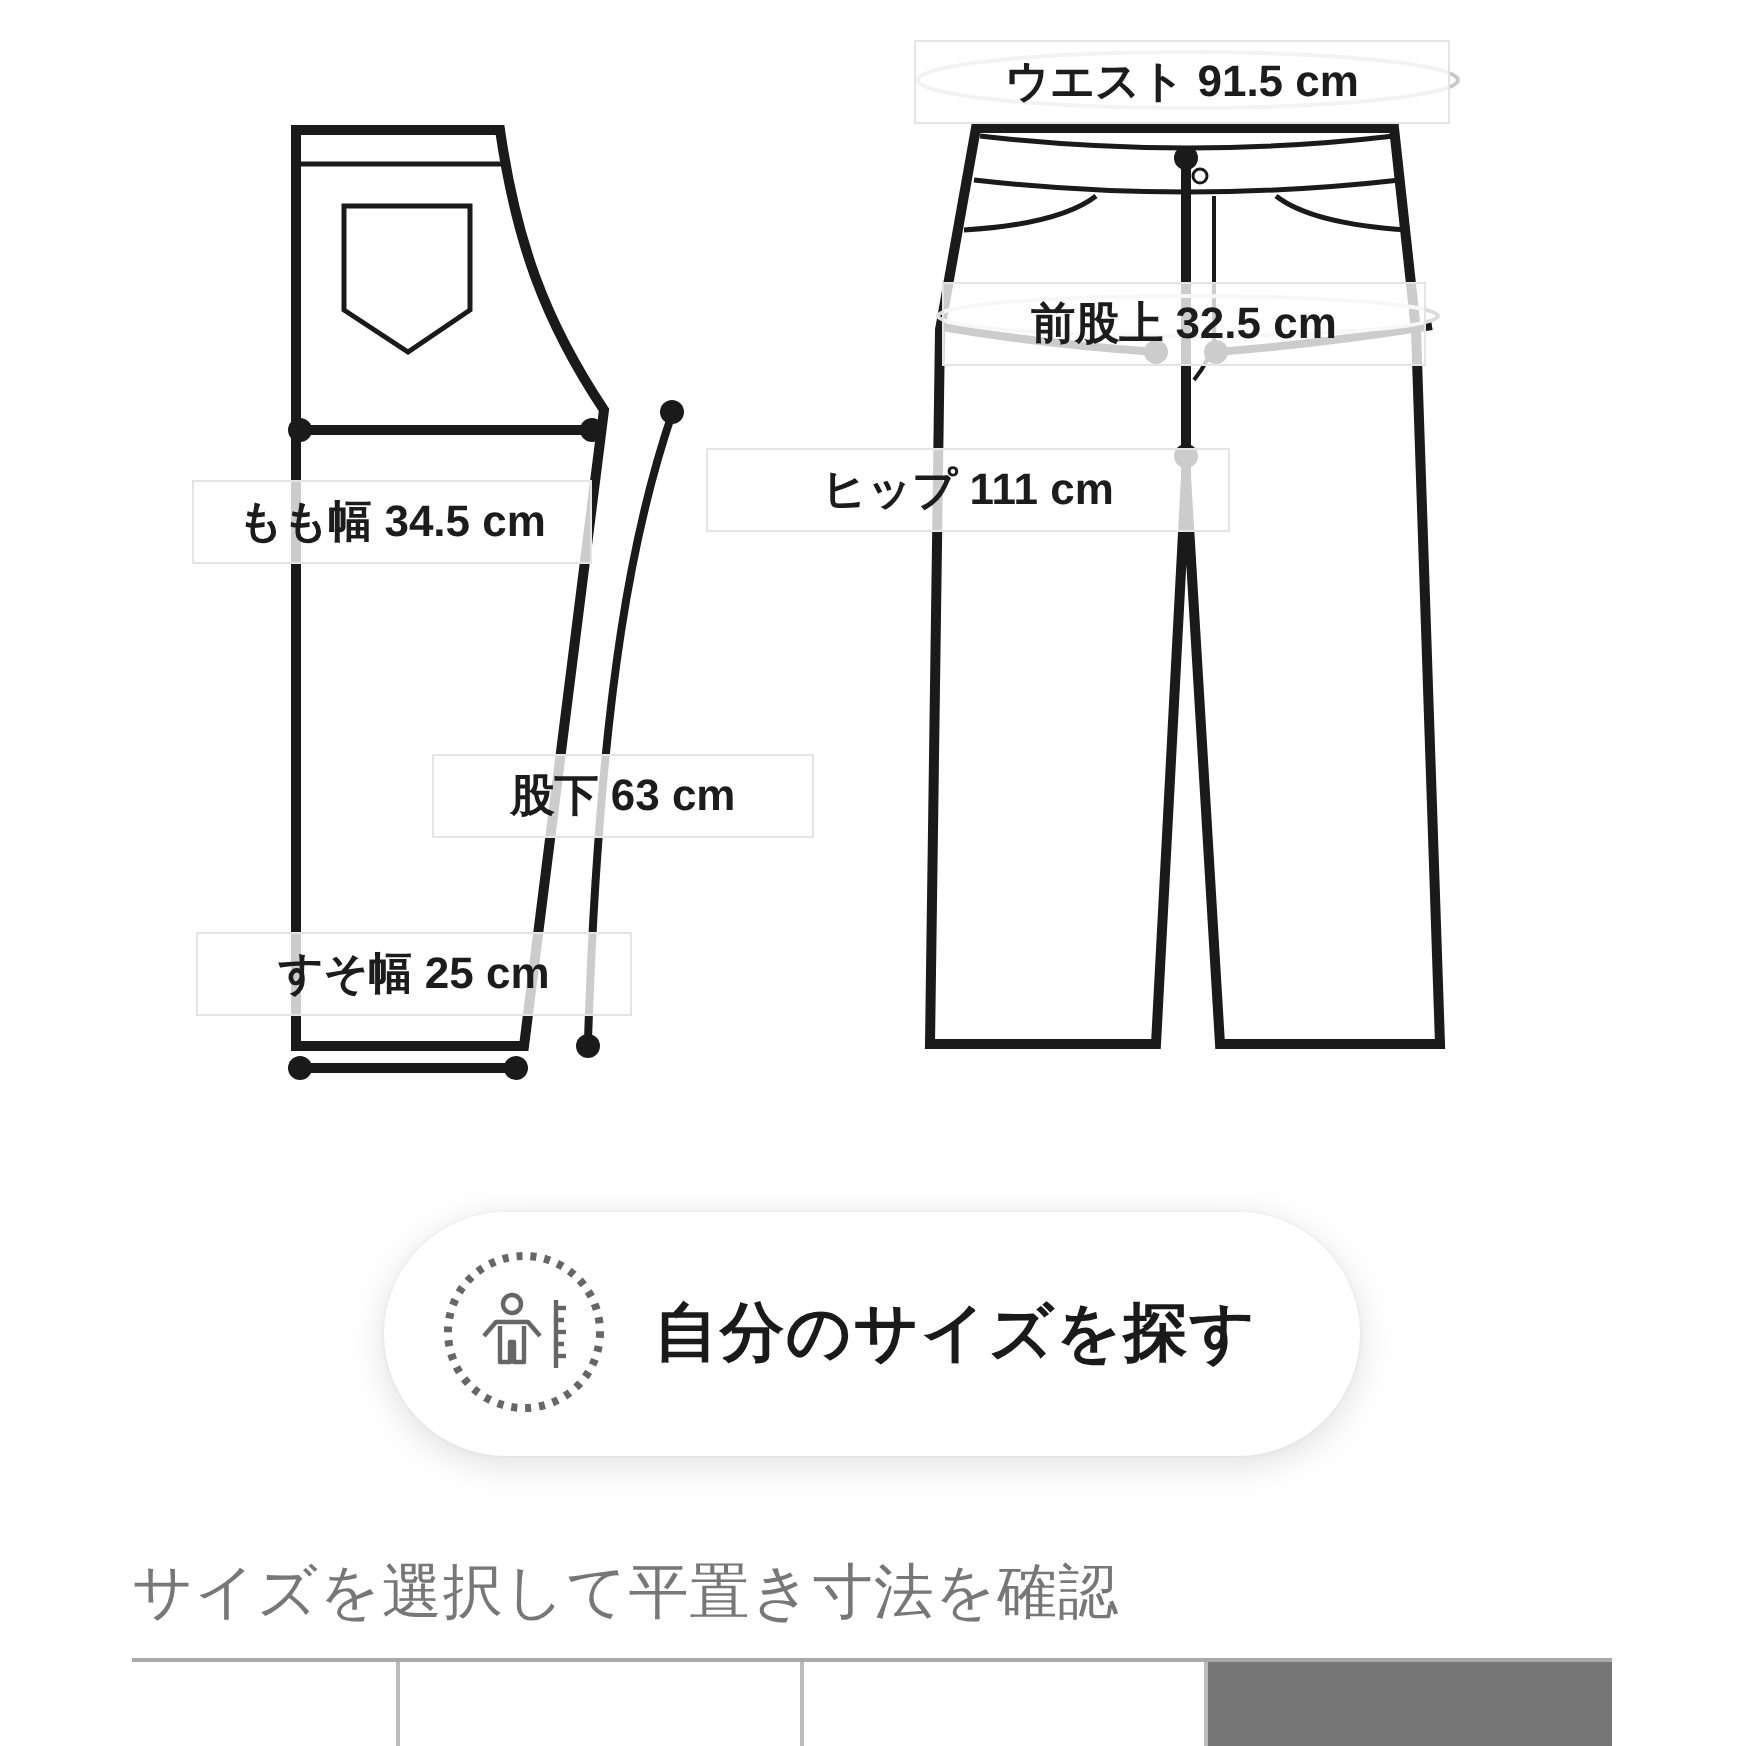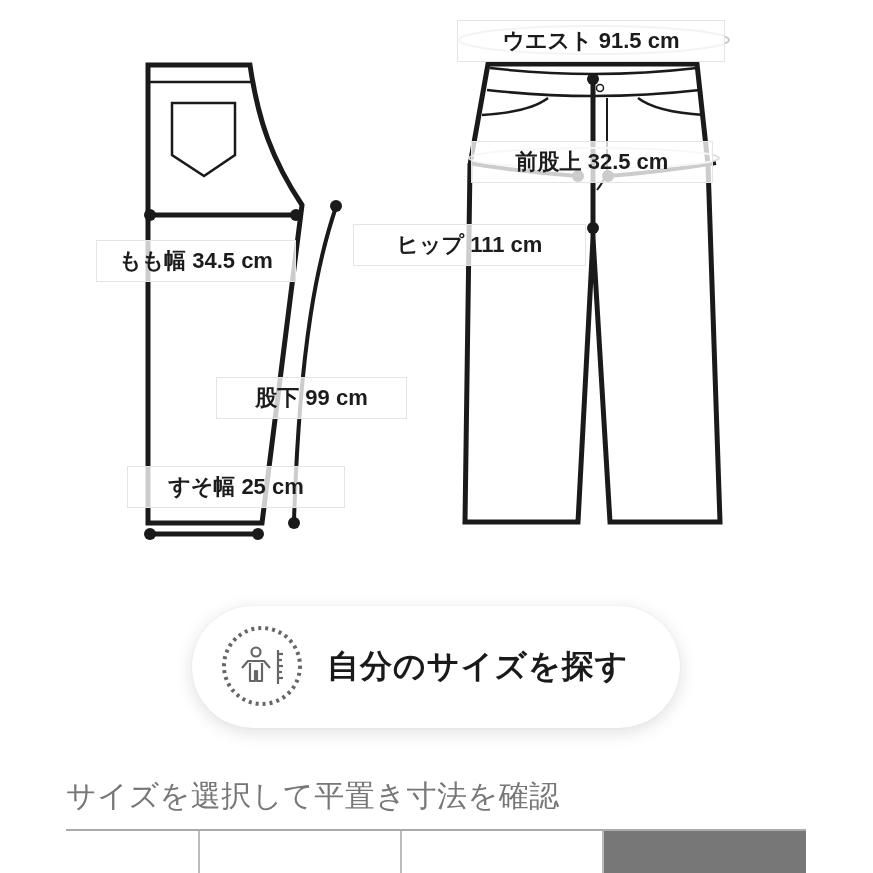--- a/index.html
+++ b/index.html
@@ -73,24 +73,24 @@
     <circle cx="593" cy="228" r="6"></circle>
   </g>
   <circle cx="600" cy="88" r="3.5" fill="#fff" stroke="#1a1a1a" stroke-width="1.5"></circle>
 
   <ellipse cx="594" cy="40" rx="135" ry="14" fill="none" stroke="#c8c8c8" stroke-width="2"></ellipse>
   <ellipse cx="594" cy="158" rx="125" ry="10" fill="none" stroke="#dcdcdc" stroke-width="2"></ellipse>
 </svg>
 
 <div class="label" style="left:457px;top:20px;width:268px;">ウエスト 91.5 cm</div>
 <div class="label" style="left:471px;top:120px;width:242px;margin-top:21px;">前股上 32.5 cm</div>
-<div class="label" style="left:353px;top:224px;width:233px;">ヒップ 111 cm</div>
+<div class="label" style="left:353px;top:224px;width:262px;">ヒップ 111 cm</div>
 <div class="label" style="left:96px;top:240px;width:200px;">もも幅 34.5 cm</div>
-<div class="label" style="left:216px;top:377px;width:191px;">股下 99 cm</div>
-<div class="label" style="left:98px;top:466px;width:218px;margin-left:29px;">すそ幅 25 cm</div>
+<div class="label" style="left:216px;top:377px;width:191px;">股下 63 cm</div>
+<div class="label" style="left:98px;top:466px;width:218px;">すそ幅 25 cm</div>
 
 <div class="cta">
   <svg class="cta-icon" viewBox="0 0 84 84" xmlns="http://www.w3.org/2000/svg">
     <circle cx="42" cy="42" r="38" fill="none" stroke="#666" stroke-width="4" stroke-dasharray="3 4"></circle>
     <g fill="none" stroke="#666" stroke-width="2.2" stroke-linejoin="round">
       <circle cx="36" cy="28" r="4.5"></circle>
       <path d="M22 44 L28 37 L44 37 L50 44 M30 39 L30 57 L35 57 L35 47 L37 47 L37 57 L42 57 L42 39"></path>
       <line x1="58" y1="26" x2="58" y2="60"></line>
       <line x1="58" y1="30" x2="63" y2="30"></line>
       <line x1="58" y1="36" x2="62" y2="36"></line>

